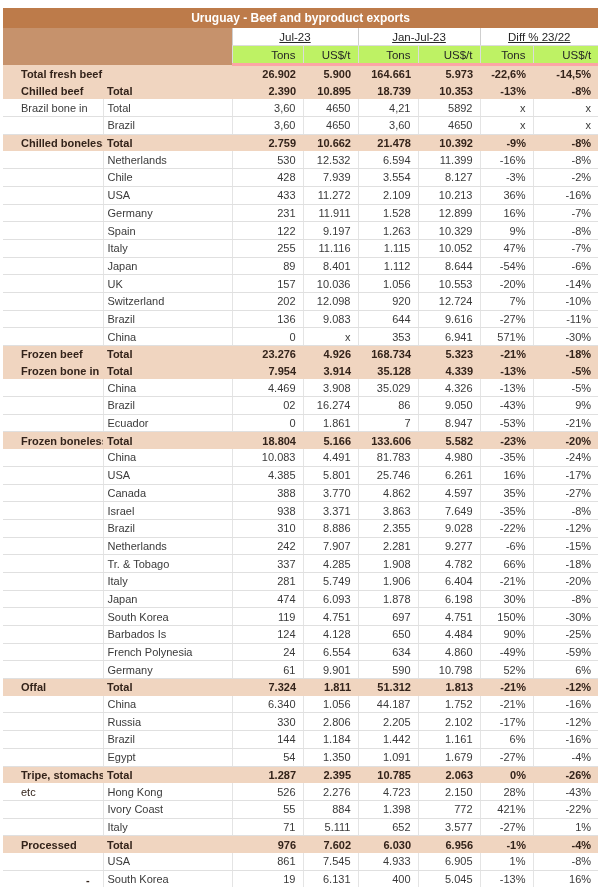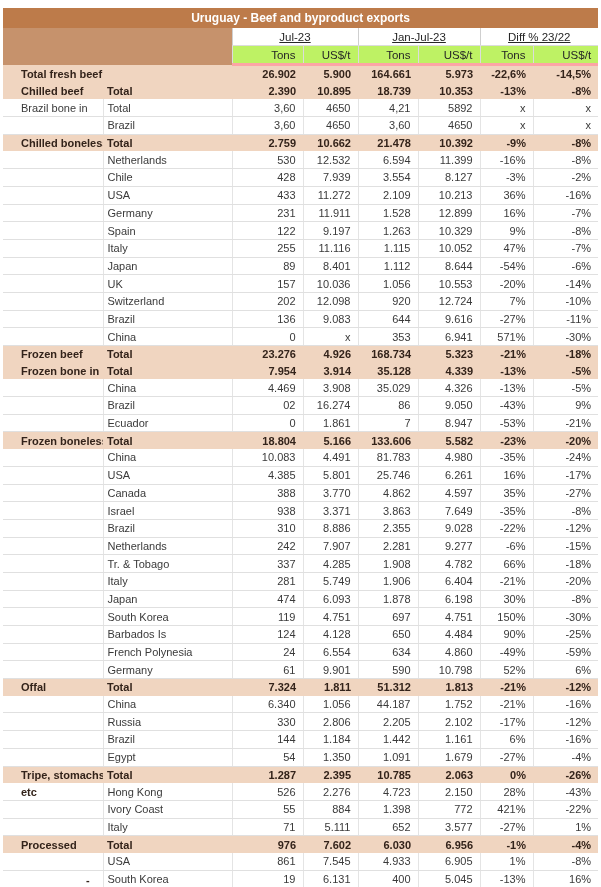--- a/index.html
+++ b/index.html
@@ -31,21 +31,21 @@
   
   td { height: 16.7px; font-size: 11px; }
   td.cat { padding-left: 18px; }
   td.sub { padding-left: 4px; margin-left: 30px; }
   td.num { text-align: right; padding-right: 7px; }
   tr.plain td { background: #ffffff; border-bottom: 1px solid #e0e0e0; border-right: 1px solid #e4e4e4; }
   tr.plain td:last-child { border-right: none; }
   tr.section td, tr.total td {
     background: #f0d5c0; font-weight: bold; color: #33231a;
   }
-  tr.plain td.b { font-weight: bold; color: #33231a; }
+  tr.plain td.b { font-weight: normal; color: #33231a; }
 
   .bottom-fragment {
     position: absolute; left: 86px; top: 874px;
     font-size: 11px; font-weight: bold; color: #33231a;
   }
 </style>
 </head>
 <body>
 
 <div class="table-wrap">

